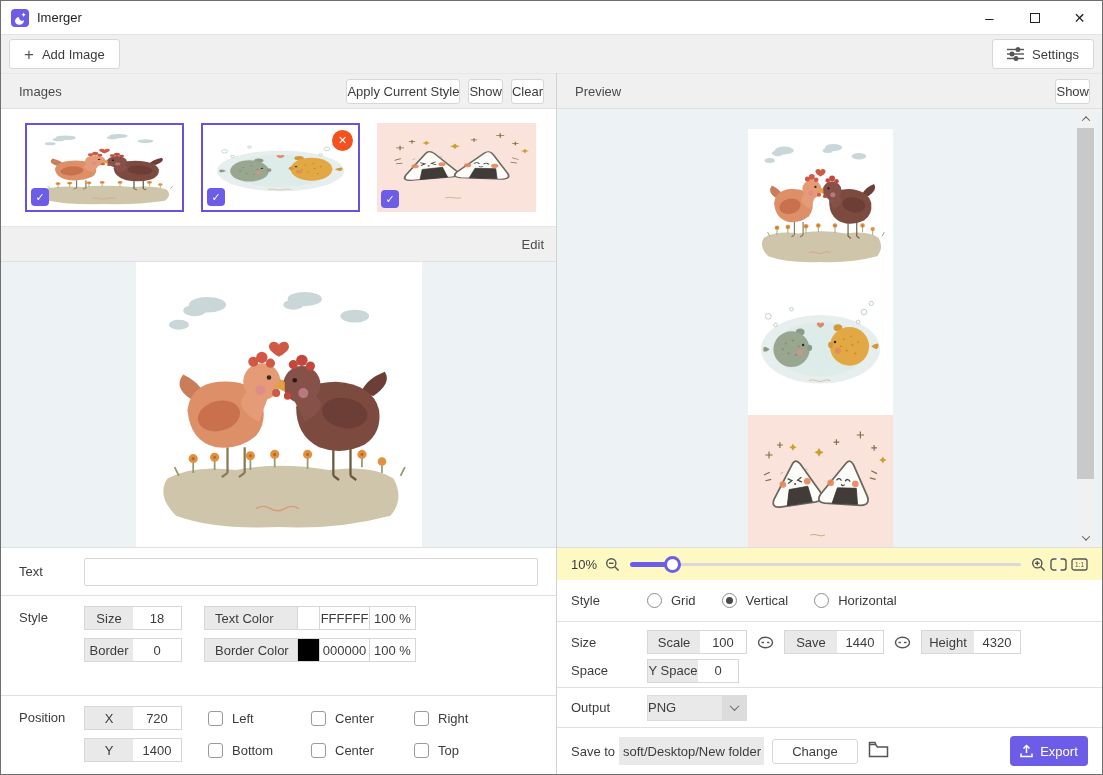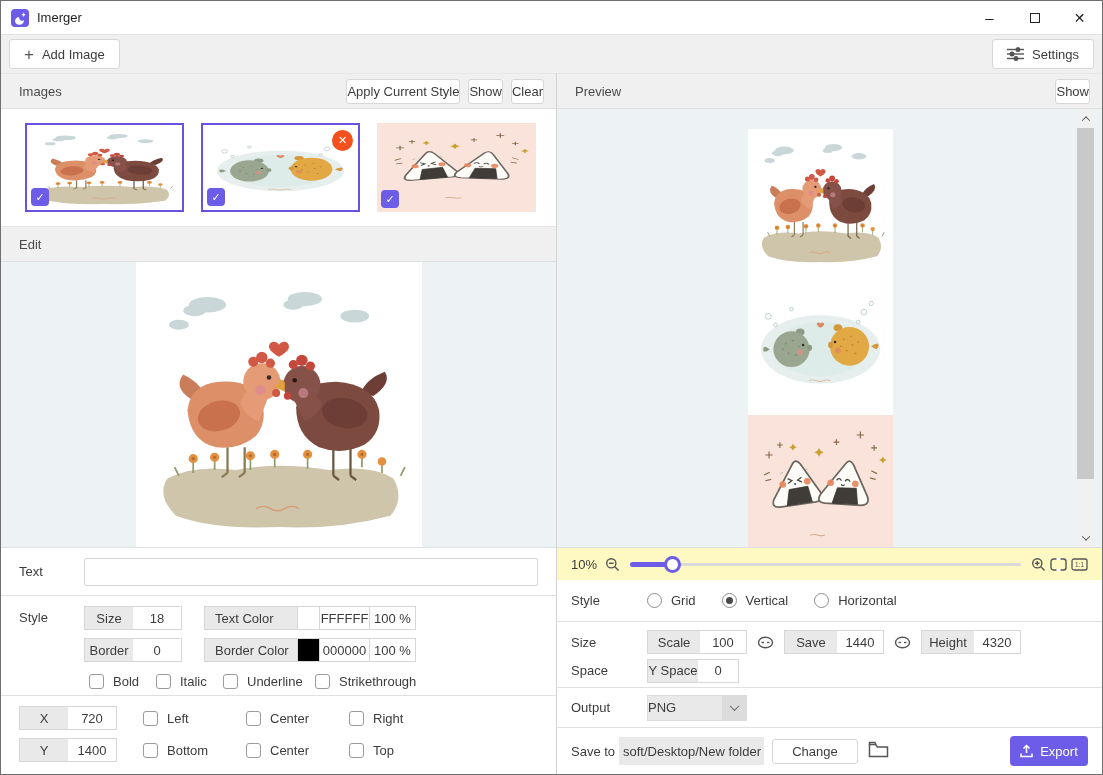--- a/index.html
+++ b/index.html
@@ -21,21 +21,21 @@
   .btn { background:#fff; border:1px solid #d7d7d7; border-radius:3px; height:30px; display:inline-flex; align-items:center; gap:8px; padding:0 14px; color:#3c3c3c; font-size:13px; cursor:default; white-space:nowrap; }
   .btn.small { height:25px; padding:0 0; }
   .plus-glyph { font-size:17px; color:#555; font-weight:400; line-height:1; }
   .spacer { flex:1; }
 
   
   .main { flex:1; display:flex; min-height:0; }
   .left-panel { width:556px; flex:0 0 556px; border-right:1px solid #d2d2d2; display:flex; flex-direction:column; background:#fff; }
   .right-panel { flex:1; display:flex; flex-direction:column; background:#fff; }
 
-  .section-header { height:36px; flex:0 0 36px; background:#f0f0f0; border-top:1px solid #e6e6e6; border-bottom:1px solid #e0e0e0; display:flex; align-items:center; padding:0 12px 0 18px; color:#4a4a4a; }
+  .section-header { height:36px; flex:0 0 36px; background:#f0f0f0; border-top:1px solid #e6e6e6; border-bottom:1px solid #e0e0e0; display:flex; align-items:center; padding:0 12px 0 18px; color:#4a4a4a;justify-content:flex-end; }
   .section-header .hdr-title { color:#4a4a4a; }
   .hdr-buttons { margin-left:auto; display:flex; gap:8px; }
 
   
   .thumbs { height:117px; flex:0 0 117px; background:#fff; display:flex; gap:17px; padding:14px 0 0 24px; }
   .thumb { width:159px; height:89px; position:relative; flex:0 0 159px; }
   .thumb.bordered { border:2px solid #6a52e0; }
   .thumb svg { width:100%; height:100%; display:block; }
   .thumb-check { position:absolute; left:4px; bottom:4px; width:18px; height:18px; border-radius:4px; background:#6c5ce7; color:#fff; font-size:11px; display:flex; align-items:center; justify-content:center; }
   .thumb-close { position:absolute; right:5px; top:5px; width:21px; height:21px; border-radius:50%; background:#f4511e; color:#fff; font-size:11px; display:flex; align-items:center; justify-content:center; }
@@ -406,42 +406,25 @@
               <span class="f-label">Border</span>
               <input class="f-input" value="0" style="">
             </div>
             <div class="field color-field">
               <span class="f-label">Border Color</span>
               <span class="swatch black"></span>
               <input class="f-input" value="000000" style="">
               <span class="f-pct">100 %</span>
             </div>
           </div>
-          <div class="line checks">
-            <label class="cb-item">
-                <span class="cb"></span>
-                <span>Bold</span>
-              </label>
-            <label class="cb-item">
-                <span class="cb"></span>
-                <span>Italic</span>
-              </label>
-            <label class="cb-item">
-                <span class="cb"></span>
-                <span>Underline</span>
-              </label>
-            <label class="cb-item">
-                <span class="cb"></span>
-                <span>Strikethrough</span>
-              </label>
-          </div>
         </div>
       </div>
 
       <div class="form-row pos-row">
+        <div class="row-label">Position</div>
         <div class="stack">
           <div class="line">
             <div class="field w-size pos-field">
               <span class="f-label">X</span>
               <input class="f-input" value="720" style="">
             </div>
             <div class="pos-cbs">
               <label class="cb-item">
                   <span class="cb"></span>
                   <span>Left</span>

